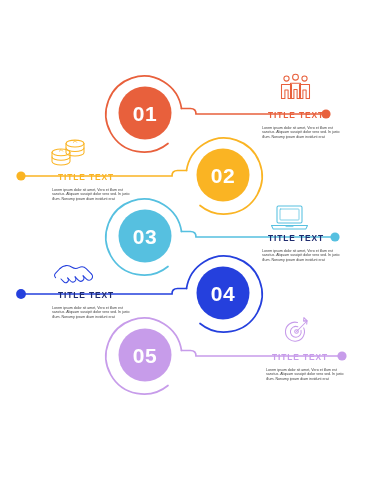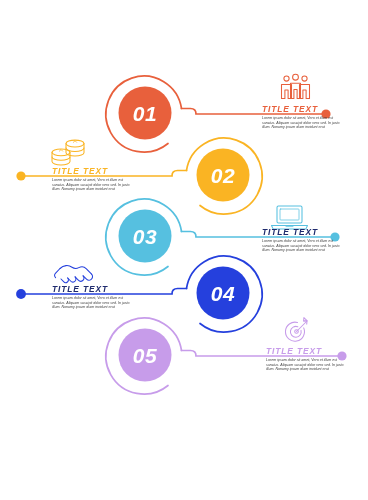--- a/index.html
+++ b/index.html
@@ -1,27 +1,27 @@
 <!DOCTYPE html>
 <html><head>
 <meta charset="utf-8">
 <style>
   html,body{margin:0;padding:0;}
   body{
     width:368px;height:500px;background:#ffffff;
     font-family:"Liberation Sans", sans-serif;
     overflow:hidden;position:relative;
   }
-  #stage{position:absolute;inset:0;width:368px;height:500px;font-style:italic;}
+  #stage{position:absolute;inset:0;width:368px;height:500px;}
   svg#art{position:absolute;left:0;top:0;width:368px;height:500px;}
 
   .blk{position:absolute;}
   .blk .ttl{
     font-size:8.4px;font-weight:bold;letter-spacing:.9px;
-    white-space:nowrap;line-height:10px;margin:0;
+    white-space:nowrap;line-height:10px;margin:6px;
   }
   .blk .body{
     font-size:3.6px;line-height:4.45px;color:#3d3d3d;
     width:78px;margin:2.2px 0 0 0;
   }
   .blk.right .ttl,.blk.right .body{text-align:left;}
   .blk.left .ttl,.blk.left .body{text-align:left;}
 </style>
 </head>
 <body>

